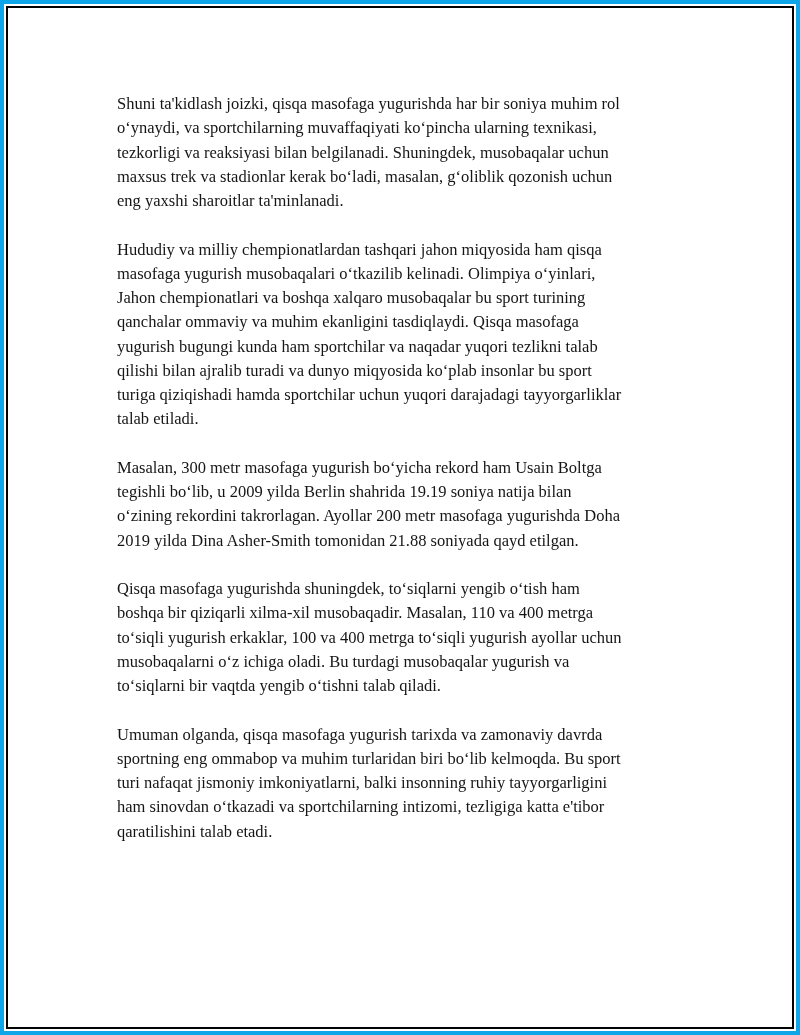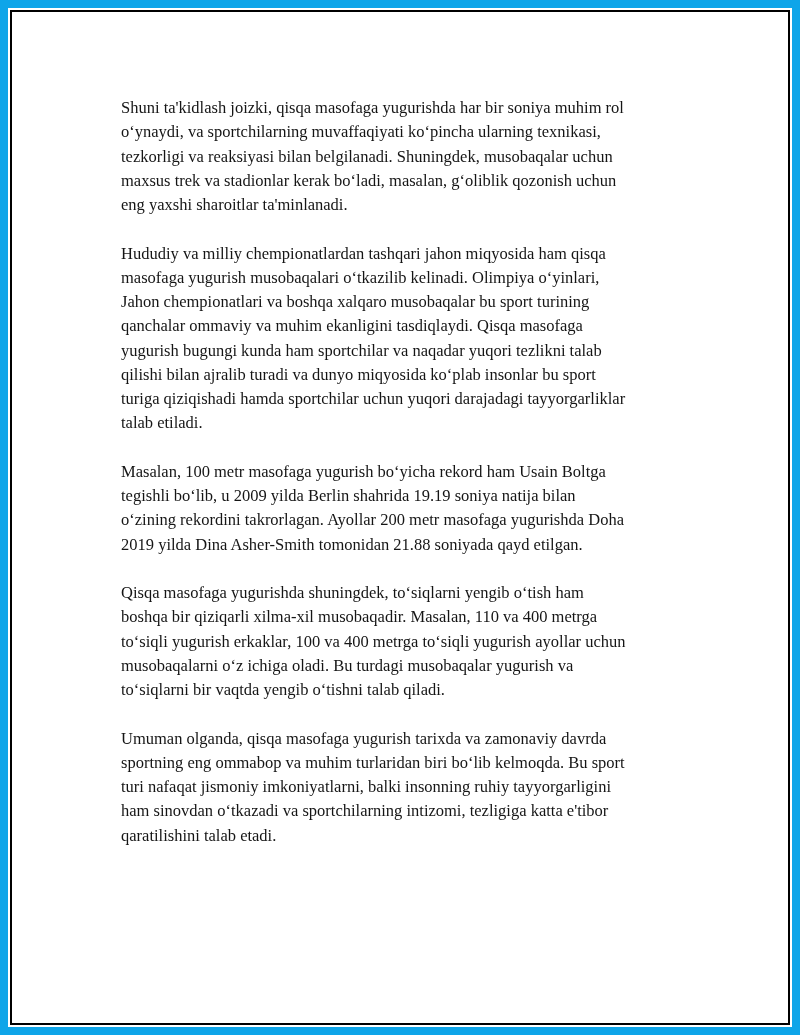--- a/index.html
+++ b/index.html
@@ -6,21 +6,21 @@
     margin: 0;
     padding: 0;
     background: #ffffff;
   }
   .page {
     position: relative;
     width: 800px;
     height: 1035px;
     box-sizing: border-box;
     background: #ffffff;
-    border: 8px solid #0ea5e9;
+    border: 4px solid #0ea5e9;
     overflow: hidden;
   }
   .inner-frame {
     position: absolute;
     top: 2px;
     left: 2px;
     right: 2px;
     bottom: 2px;
     border: 2px solid #000000;
     pointer-events: none;
@@ -55,21 +55,21 @@
 maxsus trek va stadionlar kerak boʻladi, masalan, gʻoliblik qozonish uchun
 eng yaxshi sharoitlar ta'minlanadi.</p>
     <p>Hududiy va milliy chempionatlardan tashqari jahon miqyosida ham qisqa
 masofaga yugurish musobaqalari oʻtkazilib kelinadi. Olimpiya oʻyinlari,
 Jahon chempionatlari va boshqa xalqaro musobaqalar bu sport turining
 qanchalar ommaviy va muhim ekanligini tasdiqlaydi. Qisqa masofaga
 yugurish bugungi kunda ham sportchilar va naqadar yuqori tezlikni talab
 qilishi bilan ajralib turadi va dunyo miqyosida koʻplab insonlar bu sport
 turiga qiziqishadi hamda sportchilar uchun yuqori darajadagi tayyorgarliklar
 talab etiladi.</p>
-    <p>Masalan, 100 metr masofaga yugurish boʻyicha rekord ham Usain Boltga
+    <p>Masalan, 300 metr masofaga yugurish boʻyicha rekord ham Usain Boltga
 tegishli boʻlib, u 2009 yilda Berlin shahrida 19.19 soniya natija bilan
 oʻzining rekordini takrorlagan. Ayollar 200 metr masofaga yugurishda Doha
 2019 yilda Dina Asher-Smith tomonidan 21.88 soniyada qayd etilgan.</p>
     <p>Qisqa masofaga yugurishda shuningdek, toʻsiqlarni yengib oʻtish ham
 boshqa bir qiziqarli xilma-xil musobaqadir. Masalan, 110 va 400 metrga
 toʻsiqli yugurish erkaklar, 100 va 400 metrga toʻsiqli yugurish ayollar uchun
 musobaqalarni oʻz ichiga oladi. Bu turdagi musobaqalar yugurish va
 toʻsiqlarni bir vaqtda yengib oʻtishni talab qiladi.</p>
     <p>Umuman olganda, qisqa masofaga yugurish tarixda va zamonaviy davrda
 sportning eng ommabop va muhim turlaridan biri boʻlib kelmoqda. Bu sport

